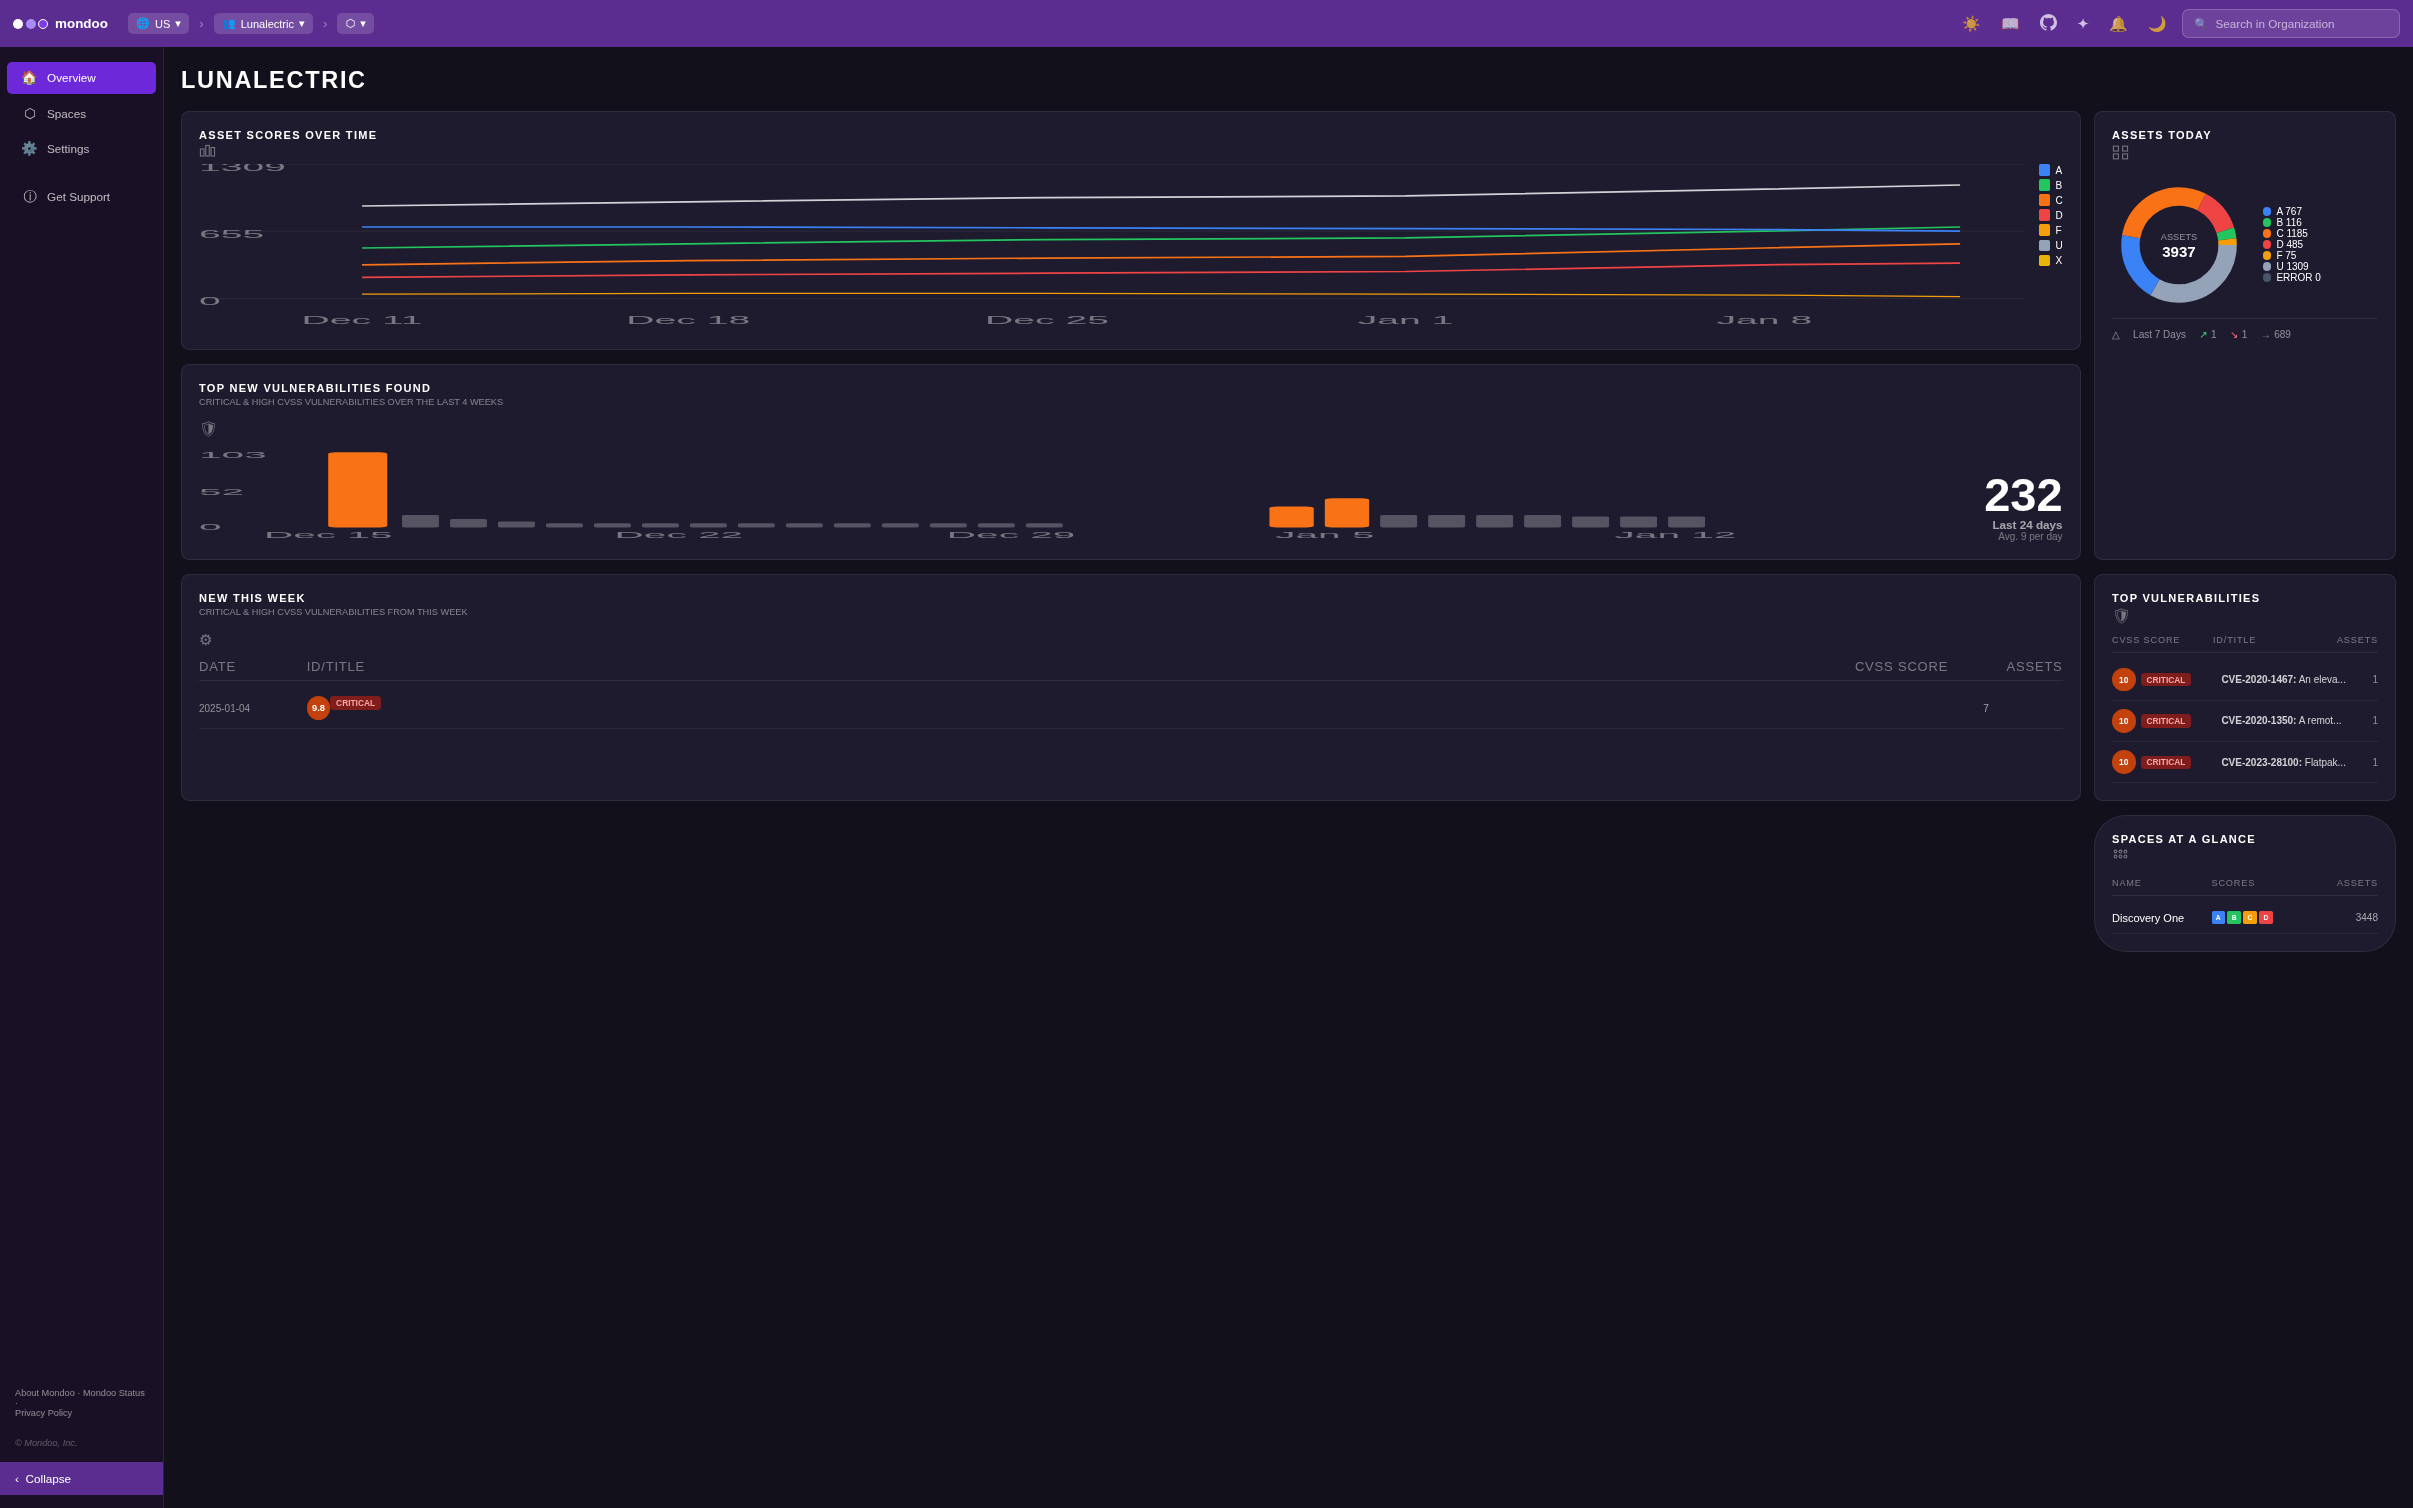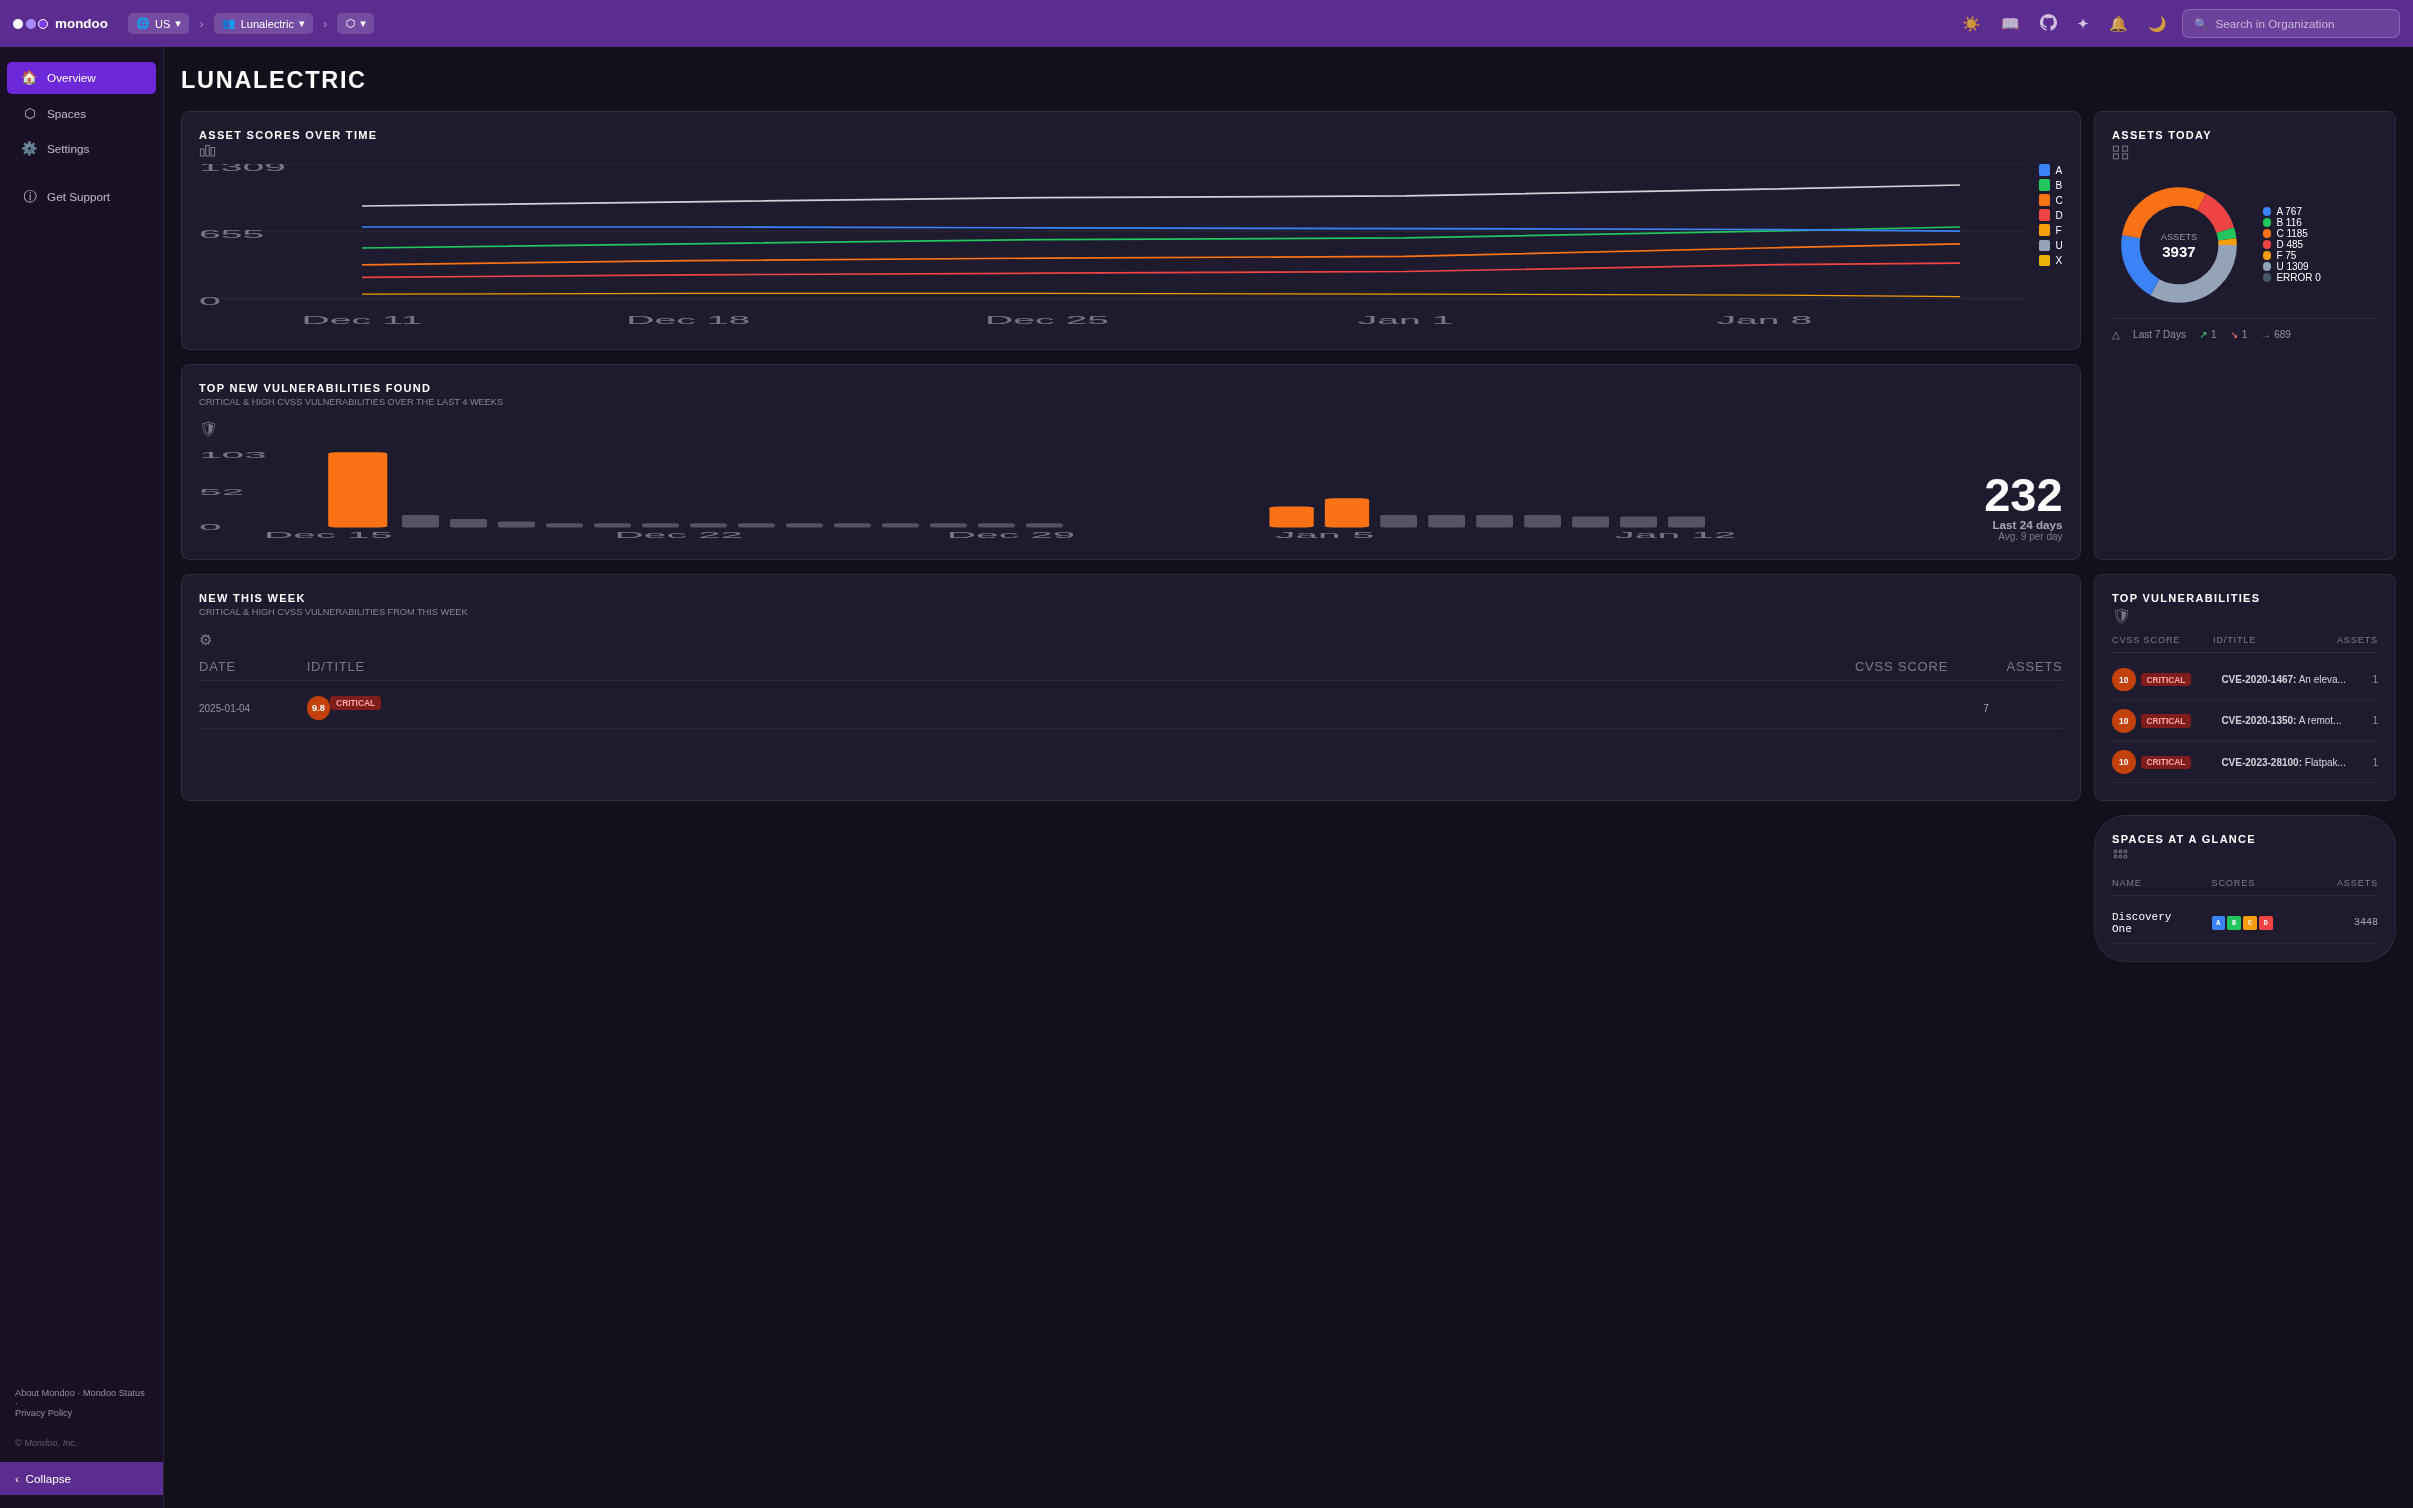--- a/index.html
+++ b/index.html
@@ -124,21 +124,21 @@
     .table-header-row { display: grid; grid-template-columns: 101px 1fr 134px 67px; gap: 6.7px; color: rgba(255,255,255,0.4); font-size: 13px; letter-spacing: 0.8px; border-bottom: 0.8px solid rgba(255,255,255,0.08); padding-bottom: 6.7px; margin-bottom: 6.7px; }
     .table-data-row { display: grid; grid-template-columns: 101px 1fr 134px 67px; gap: 6.7px; padding: 8.4px 0; align-items: center; border-bottom: 0.8px solid rgba(255,255,255,0.06); }
     .date-cell { font-size: 10px; color: rgba(255,255,255,0.5); }
     .title-cell { font-size: 10px; color: rgba(255,255,255,0.8); overflow: hidden; text-overflow: ellipsis; white-space: nowrap; }
     .title-cell strong { color: #fff; }
     .score-cell { display: flex; align-items: flex-start; }
     .assets-cell { font-size: 10px; color: rgba(255,255,255,0.6); text-align: right; }
 
     
     .spaces-table-header { display: grid; grid-template-columns: 1fr 1fr 67px; gap: 6.7px; color: rgba(255,255,255,0.4); font-size: 9.2px; letter-spacing: 0.8px; border-bottom: 0.8px solid rgba(255,255,255,0.08); padding-bottom: 6.7px; margin-bottom: 6.7px; }
-    .spaces-row { display: grid; grid-template-columns: 1fr 1fr 67px; gap: 15px; padding: 8.4px 0; align-items: center; border-bottom: 0.8px solid rgba(255,255,255,0.06); font-family: Liberation Mono, monospace; }
+    .spaces-row { display: grid; grid-template-columns: 1fr 1fr 67px; gap: 15px; padding: 8.4px 0; align-items: center; border-bottom: 0.8px solid rgba(255,255,255,0.06); }
     .space-name { font-size: 11px; color: #fff; }
     .space-scores { display: flex; gap: 2.5px; }
     .score-bar-mini { width: 13.4px; height: 13.4px; border-radius: 1.7px; display: flex; align-items: center; justify-content: center; font-size: 6.7px; color: #fff; font-weight: 600; }
     .score-bar-mini.blue { background: #3b82f6; }
     .score-bar-mini.green { background: #22c55e; }
     .score-bar-mini.yellow { background: #f59e0b; }
     .score-bar-mini.red { background: #ef4444; }
     .space-assets { font-size: 10px; color: rgba(255,255,255,0.6); text-align: right; }
 
     

